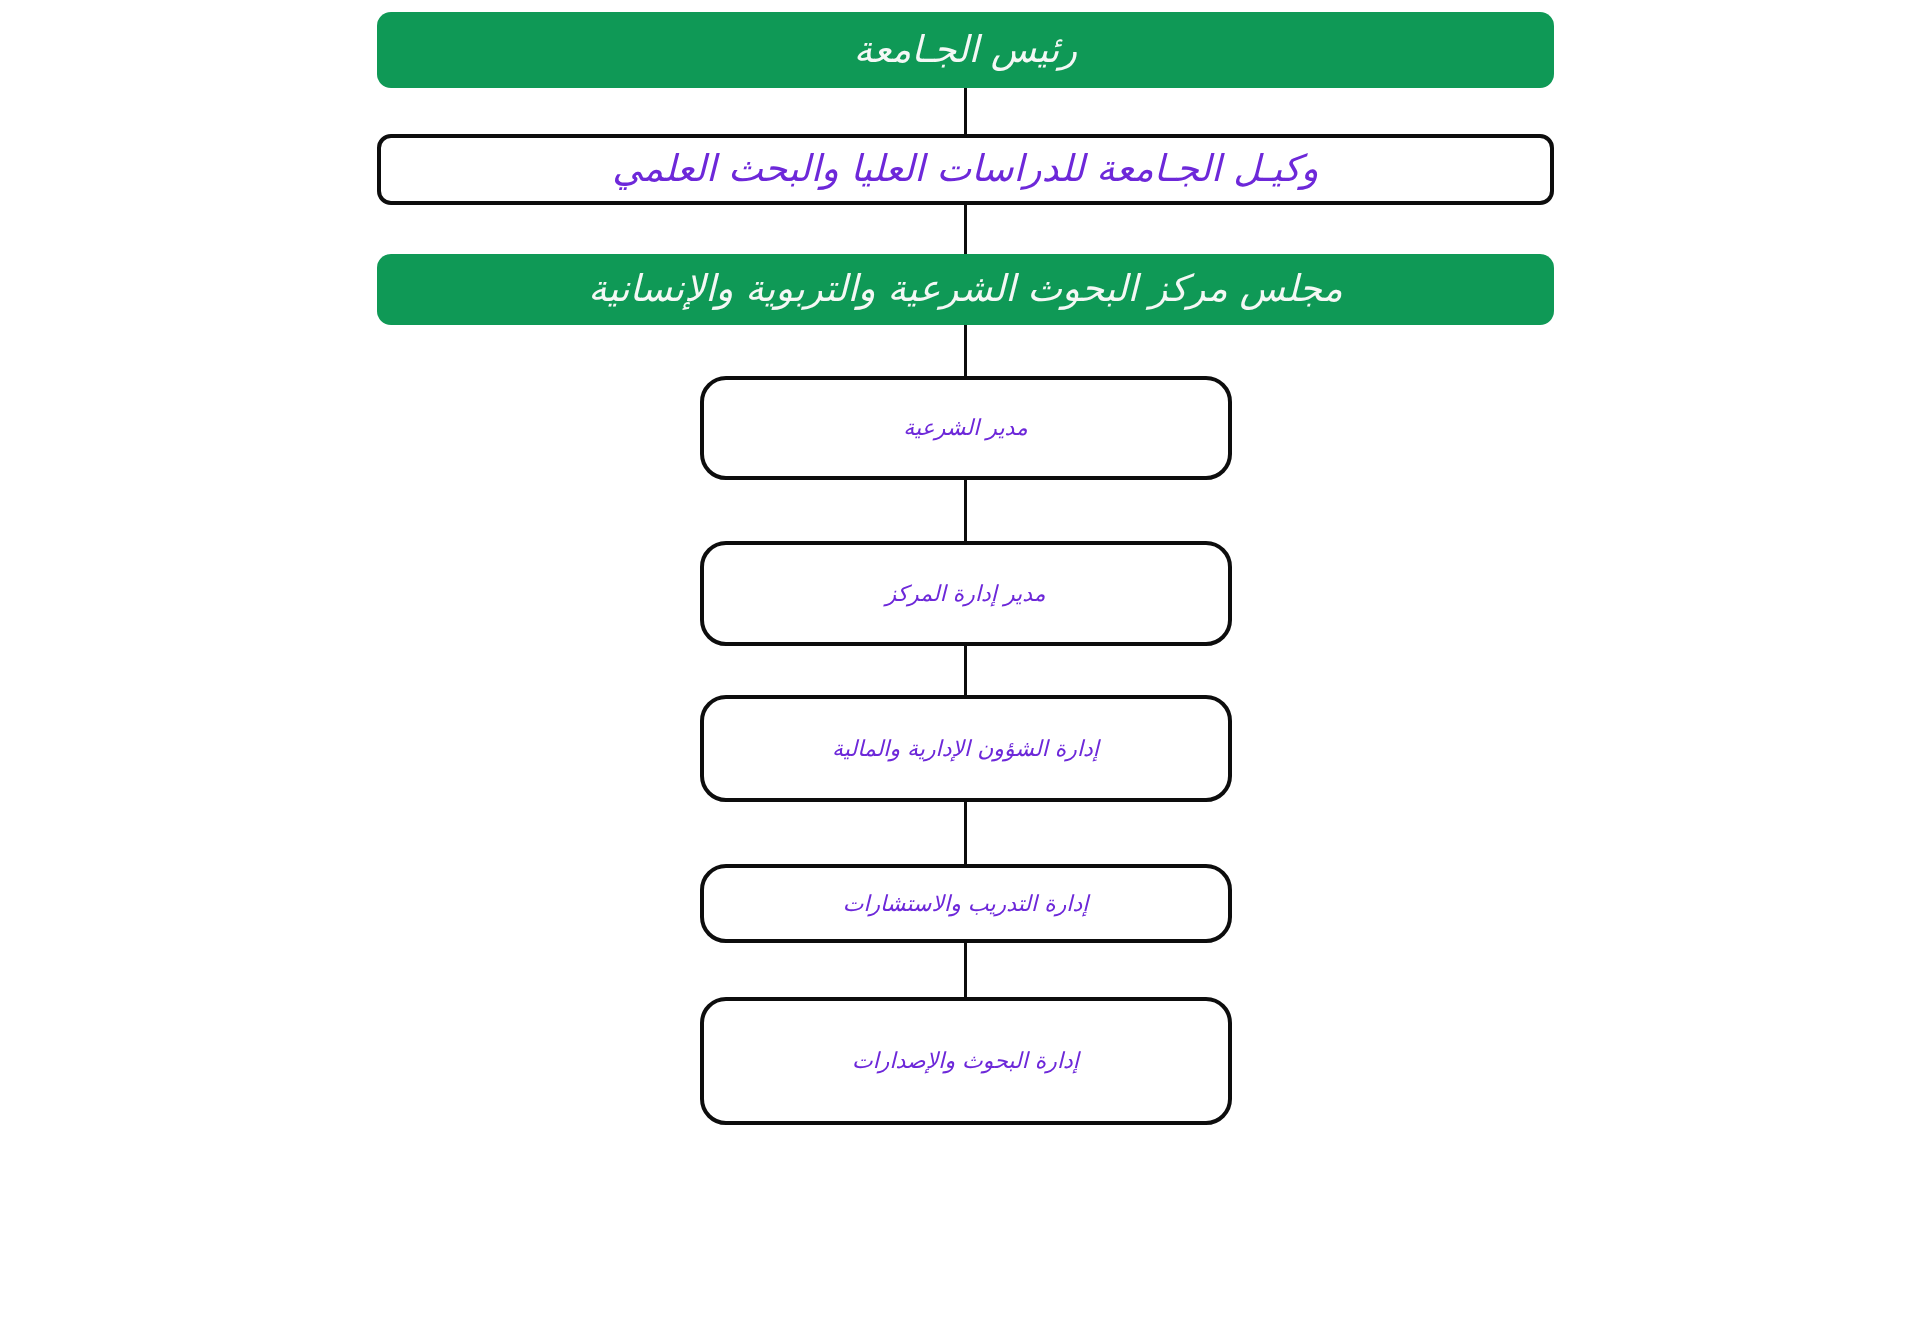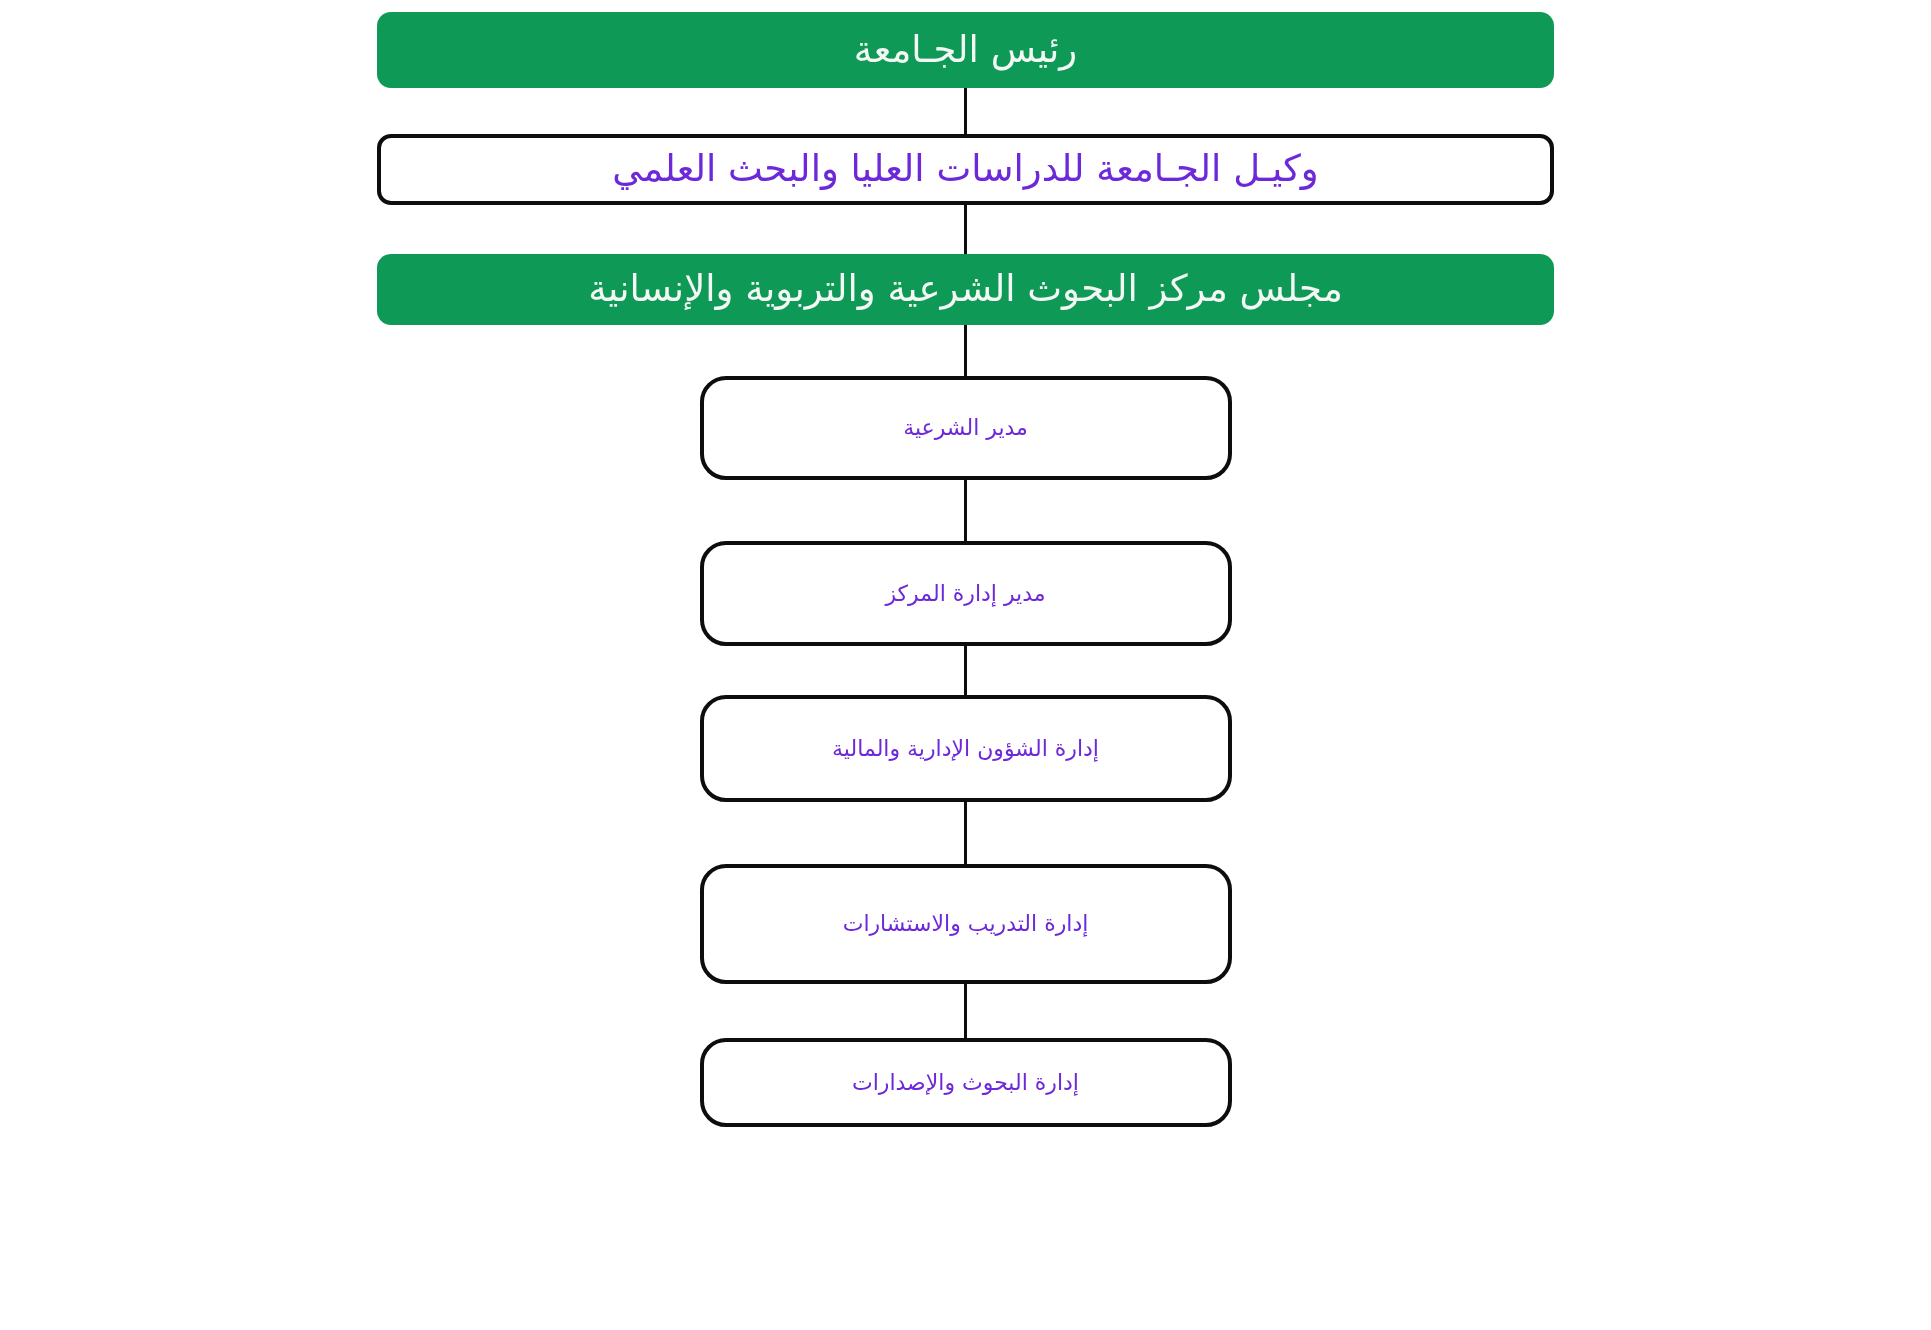--- a/index.html
+++ b/index.html
@@ -7,20 +7,21 @@
     padding: 0;
     background: #ffffff;
   }
   .stage {
     position: relative;
     width: 1931px;
     height: 1330px;
     background: #ffffff;
     overflow: hidden;
     font-family: "DejaVu Sans", "Liberation Sans", sans-serif;
+    font-style: italic;
   }
   .chart {
     padding-top: 12px;
     display: flex;
     flex-direction: column;
     align-items: center;
   }
   .node {
     box-sizing: border-box;
     display: flex;
@@ -60,22 +61,22 @@
     background: #0d0d0d;
     flex: none;
   }
   
   .h-b1 { height: 76px; }
   .h-b2 { height: 71px; }
   .h-b3 { height: 71px; }
   .h-b4 { height: 104px; }
   .h-b5 { height: 105px; }
   .h-b6 { height: 107px; }
-  .h-b7 { height: 120px; }
-  .h-b8 { height: 89px; }
+  .h-b7 { height: 79px; }
+  .h-b8 { height: 128px; }
   .c1 { height: 46px; }
   .c2 { height: 49px; }
   .c3 { height: 51px; }
   .c4 { height: 61px; }
   .c5 { height: 49px; }
   .c6 { height: 62px; }
   .c7 { height: 54px; }
 </style>
 </head>
 <body>

